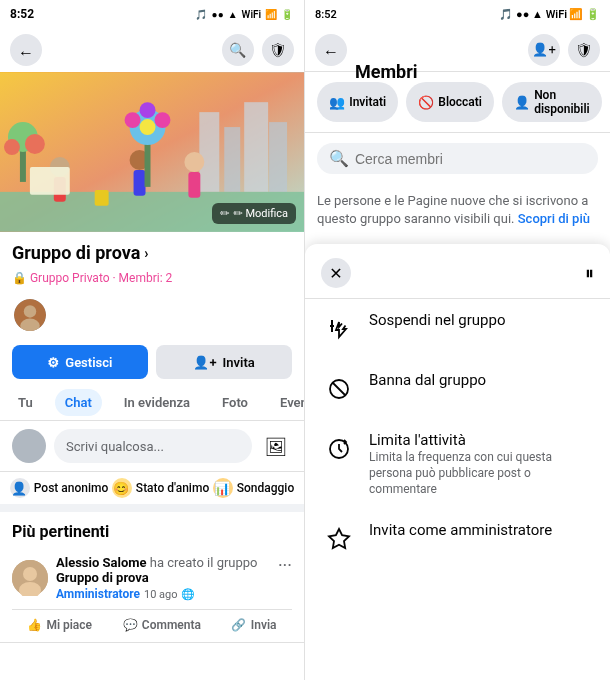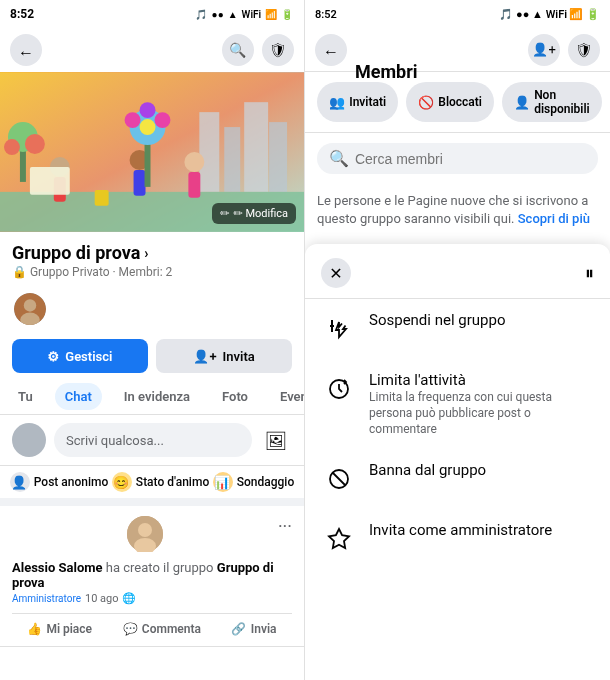--- a/index.html
+++ b/index.html
@@ -99,25 +99,25 @@
       font-size: 18px;
       font-weight: 700;
       color: #050505;
       display: flex;
       align-items: center;
       gap: 4px;
     }
     .group-name .chevron { font-size: 14px; color: #050505; }
     .group-meta {
       font-size: 12px;
-      color: #737373;
+      color: #ec4899;
       display: flex;
       align-items: center;
       gap: 4px;
-      margin-top: 2px;
+      margin-top: 8px;
     }
 
     
     .avatar-row {
       padding: 6px 12px;
       display: flex;
       align-items: center;
     }
     .avatar-circle {
       width: 36px; height: 36px;
@@ -261,40 +261,39 @@
     }
     .post-header {
       display: flex;
       align-items: flex-start;
       justify-content: space-between;
     }
     .post-author-row {
       display: flex;
       align-items: center;
       gap: 8px;
-      flex-direction: column;
     }
     .post-author-avatar {
       width: 36px; height: 36px;
       border-radius: 50%;
       background: #c8a882;
     }
     .post-author-info {}
     .post-meta {
       font-size: 11px;
       color: #65676b;
       display: flex;
       align-items: center;
       gap: 4px;
       margin-top: 2px;
     }
     .post-badge {
-      font-size: 10px;
+      font-size: 12px;
       color: #1877f2;
-      font-weight: 400;
+      font-weight: 700;
     }
     .more-btn {
       font-size: 18px;
       color: #65676b;
       cursor: pointer;
     }
 
     
     .post-reactions {
       display: flex;
@@ -596,20 +595,21 @@
     <div class="post-type-item">
       <div class="post-type-icon" style="background:#ffe08a;">😊</div>
       <span>Stato d'animo</span>
     </div>
     <div class="post-type-item">
       <div class="post-type-icon" style="background:#ffd580;">📊</div>
       <span>Sondaggio</span>
     </div>
   </div>
 
+  <div class="section-title">Più pertinenti</div>
 
   <div class="post-item">
     <div class="post-header">
       <div class="post-author-row">
         <div class="post-author-avatar">
           <svg width="36" height="36" viewBox="0 0 36 36">
             <circle cx="18" cy="18" r="18" fill="#c8a882"></circle>
             <circle cx="18" cy="14" r="7" fill="#e8c8a0"></circle>
             <ellipse cx="18" cy="30" rx="11" ry="8" fill="#e8c8a0"></ellipse>
           </svg>
@@ -715,39 +715,39 @@
         <div class="menu-label">Sospendi nel gruppo</div>
       </div>
     </div>
 
 
 
     <div class="menu-item">
       <div class="menu-icon">
         <svg width="24" height="24" viewBox="0 0 24 24" fill="none" stroke="currentColor" stroke-width="1.8">
           <circle cx="12" cy="12" r="9"></circle>
-          <polyline points="12 7 12 12 15 15"></polyline>
-          <path d="M17 3l2 2-2 2"></path>
+          <line x1="5.5" y1="5.5" x2="18.5" y2="18.5"></line>
         </svg>
       </div>
       <div>
-        <div class="menu-label">Limita l'attività</div>
-        <div class="menu-sub">Limita la frequenza con cui questa persona può pubblicare post o commentare</div>
+        <div class="menu-label">Banna dal gruppo</div>
       </div>
     </div>
 
     <div class="menu-item">
       <div class="menu-icon">
         <svg width="24" height="24" viewBox="0 0 24 24" fill="none" stroke="currentColor" stroke-width="1.8">
           <circle cx="12" cy="12" r="9"></circle>
-          <line x1="5.5" y1="5.5" x2="18.5" y2="18.5"></line>
+          <polyline points="12 7 12 12 15 15"></polyline>
+          <path d="M17 3l2 2-2 2"></path>
         </svg>
       </div>
       <div>
-        <div class="menu-label">Banna dal gruppo</div>
+        <div class="menu-label">Limita l'attività</div>
+        <div class="menu-sub">Limita la frequenza con cui questa persona può pubblicare post o commentare</div>
       </div>
     </div>
 
     <div class="menu-item">
       <div class="menu-icon">
         <svg width="24" height="24" viewBox="0 0 24 24" fill="none" stroke="currentColor" stroke-width="1.8">
           <polygon points="12 2 15.09 8.26 22 9.27 17 14.14 18.18 21.02 12 17.77 5.82 21.02 7 14.14 2 9.27 8.91 8.26 12 2"></polygon>
         </svg>
       </div>
       <div>

